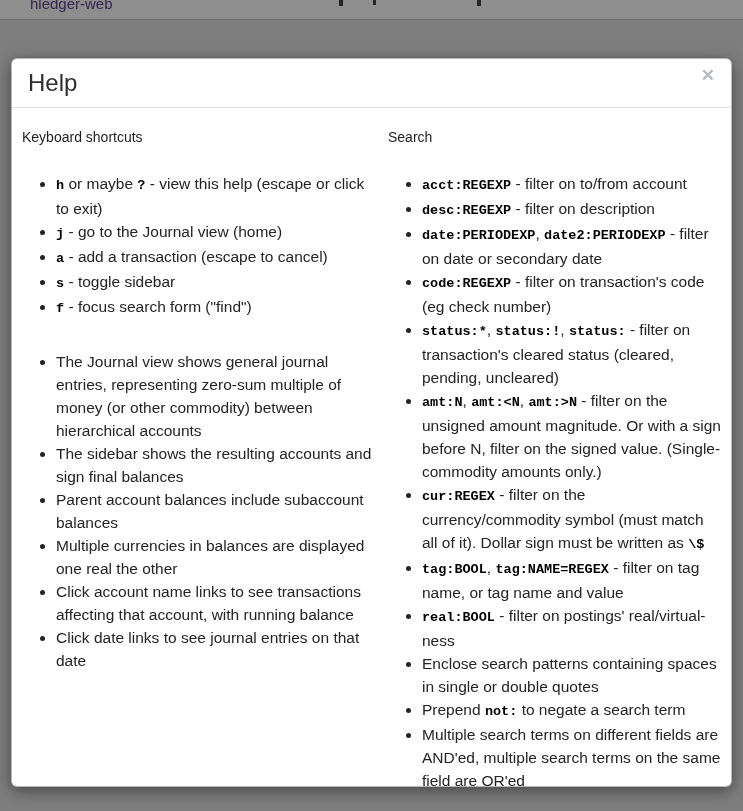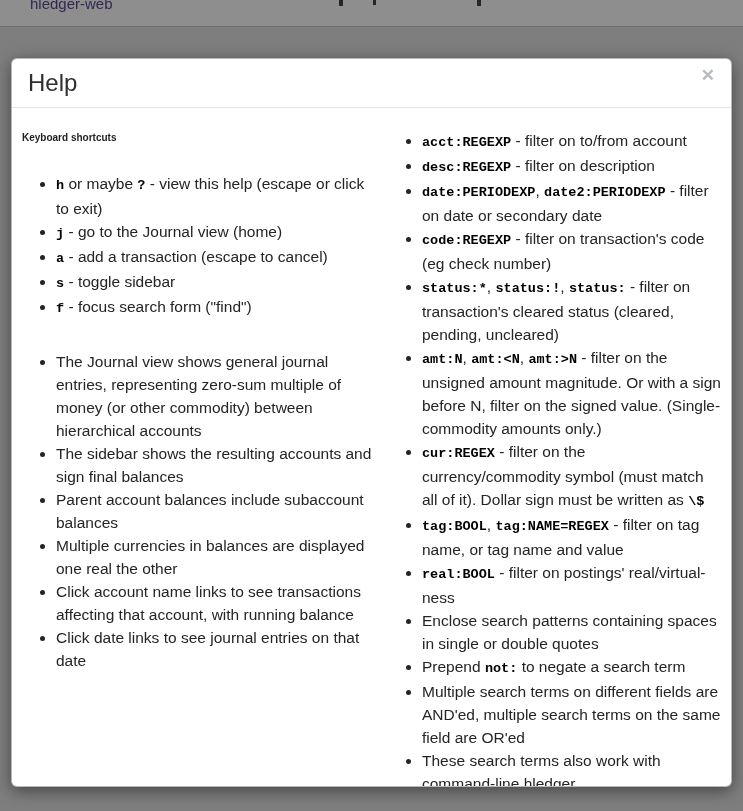--- a/index.html
+++ b/index.html
@@ -8,21 +8,21 @@
     width: 743px; height: 811px;
     overflow: hidden;
     position: relative;
     background: #7e7e7e;
     font-family: "Liberation Sans", sans-serif;
     color: #262626;
   }
 
   
   .bg-topstrip {
-    position: absolute; top: 0; left: 0; right: 0; height: 27px;
+    position: absolute; top: 0; left: 0; right: 0; height: 20px;
     background: #8e8e8e;
     border-bottom: 1px solid rgba(0,0,0,0.22);
     overflow: hidden;
     z-index: 1;
   }
   .bg-brand {
     position: absolute; left: 30px; top: -4px;
     font-size: 15px; line-height: 15px;
     color: #342853;
     text-decoration: none;
@@ -72,21 +72,21 @@
     padding: 21px 10px 40px 10px;
     display: grid;
     grid-template-columns: 352px 1fr;
     column-gap: 14px;
   }
   .col { min-width: 0; }
 
   .section + .section { margin-top: 30px; }
   .section h4 {
     margin: 0 0 26px 0;
-    font-size: 10px; font-weight: 700;
+    font-size: 14px; font-weight: 400;
     color: #1f1f1f;
     line-height: 17px;
   }
   .section ul {
     margin: 0; padding: 0 0 0 34px;
     list-style: disc outside;
   }
   .section li {
     font-size: 15.5px;
     line-height: 23px;
@@ -135,20 +135,21 @@
             <li>The sidebar shows the resulting accounts and sign final balances</li>
             <li>Parent account balances include subaccount balances</li>
             <li>Multiple currencies in balances are displayed one real the other</li>
             <li>Click account name links to see transactions affecting that account, with running balance</li>
             <li>Click date links to see journal entries on that date</li>
           </ul>
         </div>
       </div>
     <div class="col">
         <div class="section">
+          <h4>Search</h4>
           <ul>
             <li><code>acct:REGEXP</code> - filter on to/from account</li>
             <li><code>desc:REGEXP</code> - filter on description</li>
             <li><code>date:PERIODEXP</code>, <code>date2:PERIODEXP</code> - filter on date or secondary date</li>
             <li><code>code:REGEXP</code> - filter on transaction's code (eg check number)</li>
             <li><code>status:*</code>, <code>status:!</code>, <code>status:</code> - filter on transaction's cleared status (cleared, pending, uncleared)</li>
             <li><code>amt:N</code>, <code>amt:&lt;N</code>, <code>amt:&gt;N</code> - filter on the unsigned amount magnitude. Or with a sign before N, filter on the signed value. (Single-commodity amounts only.)</li>
             <li><code>cur:REGEX</code> - filter on the currency/commodity symbol (must match all of it). Dollar sign must be written as <code>\$</code></li>
             <li><code>tag:BOOL</code>, <code>tag:NAME=REGEX</code> - filter on tag name, or tag name and value</li>
             <li><code>real:BOOL</code> - filter on postings' real/virtual-ness</li>

